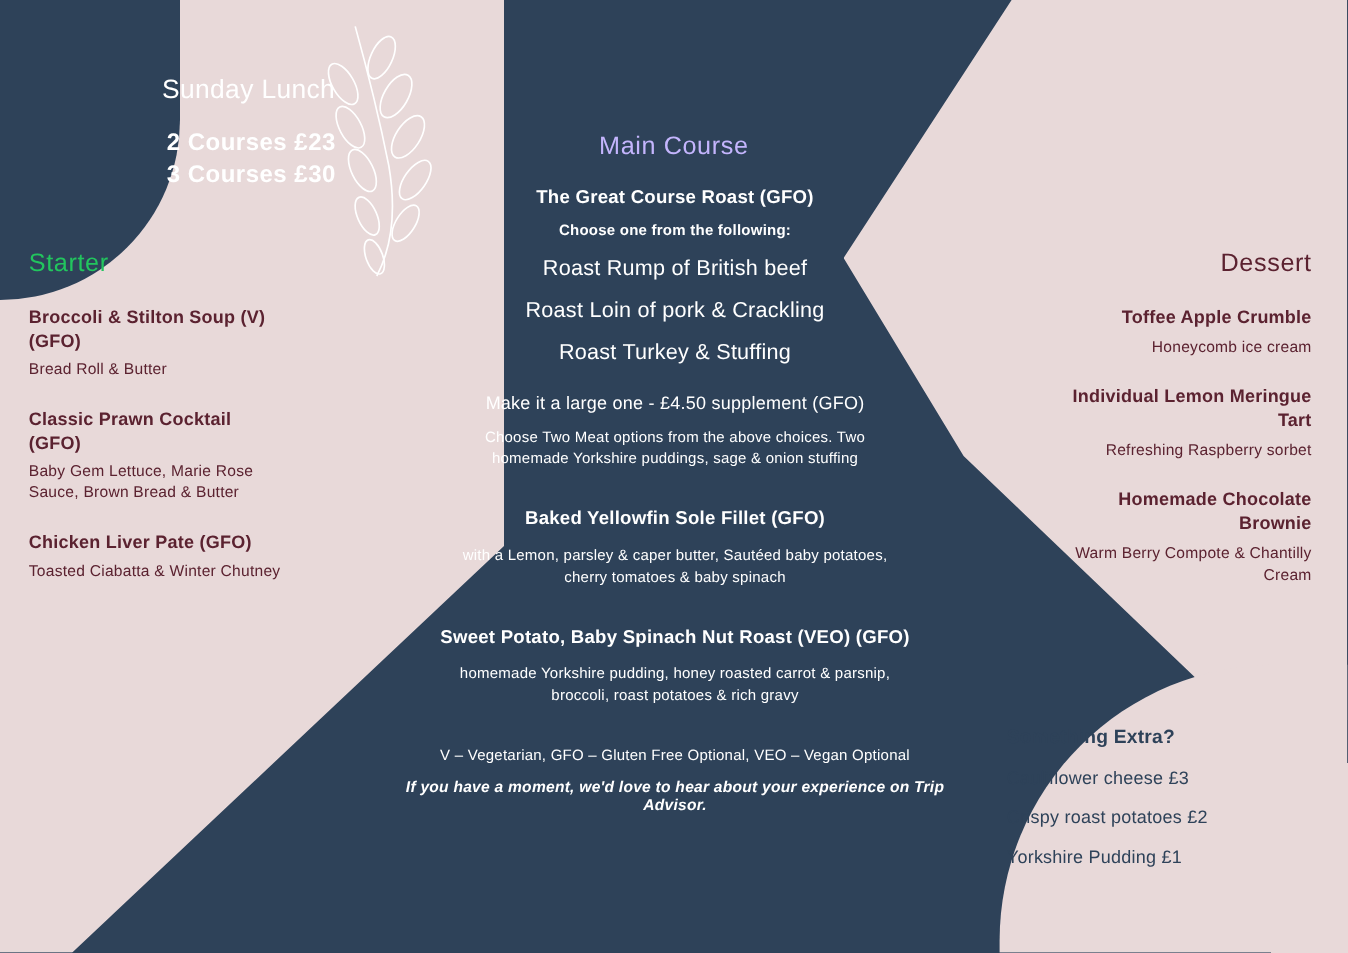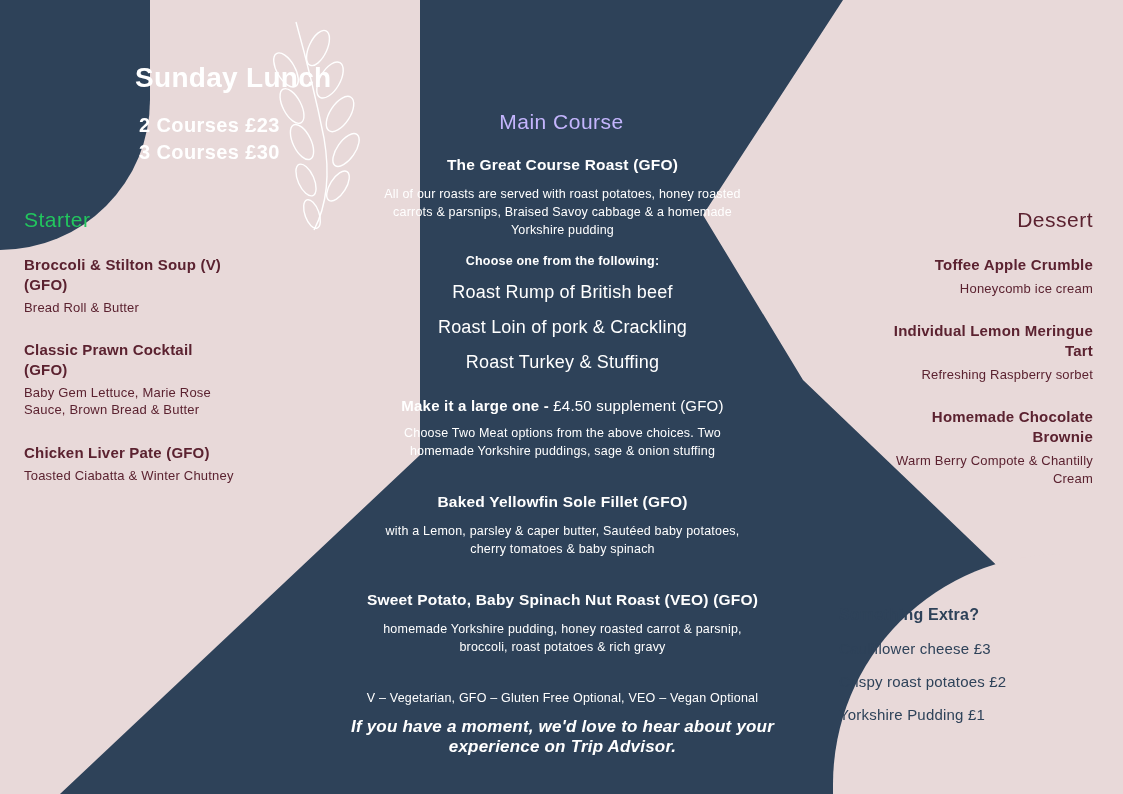--- a/index.html
+++ b/index.html
@@ -63,22 +63,22 @@
 
   
   .title-block {
     position: absolute;
     left: 135px;
     top: 62px;
     width: 300px;
     color: #ffffff;
   }
   .title {
-    font-size: 28px;
-    font-weight: bold;
+    font-size: 22px;
+    font-weight: normal;
     letter-spacing: .3px;
     margin: 0 0 18px 0;
   }
   .price-line {
     font-size: 20px;
     font-weight: bold;
     margin-left: 4px;
     line-height: 1.35;
     letter-spacing: .4px;
   }
@@ -171,29 +171,29 @@
     font-size: 18px;
     font-weight: normal;
     margin: 0 0 14px 0;
     letter-spacing: .2px;
   }
   .large-one {
     font-size: 15px;
     margin: 24px 0 10px 0;
     letter-spacing: .2px;
   }
-  .large-one b { font-weight: bold; margin-top: 36px; }
+  .large-one b { font-weight: normal; margin-top: 36px; }
   .spacer-lg { height: 18px; }
   .footnote {
     font-size: 12.5px;
     letter-spacing: .2px;
     margin: 34px 0 10px 0;
   }
   .tripadvisor {
-    font-size: 17px;
+    font-size: 13px;
     font-style: italic;
     font-weight: bold;
     letter-spacing: .2px;
     margin: 12px;
   }
 
   
   #dessert-col {
     position: absolute;
     right: 30px;
@@ -282,21 +282,20 @@
       <p class="starter-desc">Baby Gem Lettuce, Marie Rose Sauce, Brown Bread &amp; Butter</p>
     </div>
     <div>
       <p class="starter-name">Chicken Liver Pate (GFO)</p>
       <p class="starter-desc">Toasted Ciabatta &amp; Winter Chutney</p>
     </div>
   </div>
 
   <div id="main-col">
     <p class="main-name">The Great Course Roast (GFO)</p>
-    <p class="main-desc">All of our roasts are served with roast potatoes, honey roasted carrots &amp; parsnips, Braised Savoy cabbage  &amp; a homemade Yorkshire pudding</p>
     <p class="choose-line">Choose one from the following:</p>
     <p class="roast-option">Roast Rump of British beef</p>
     <p class="roast-option">Roast Loin of pork &amp; Crackling</p>
     <p class="roast-option">Roast Turkey &amp; Stuffing</p>
 
     <p class="large-one"><b>Make it a large one -</b><span> £4.50 supplement (GFO)</span></p>
     <p class="main-desc">Choose Two Meat options from the above choices. Two homemade Yorkshire puddings, sage &amp; onion stuffing</p>
 
     <div class="spacer-lg"></div>
     <p class="main-name">Baked Yellowfin Sole Fillet (GFO)</p>

